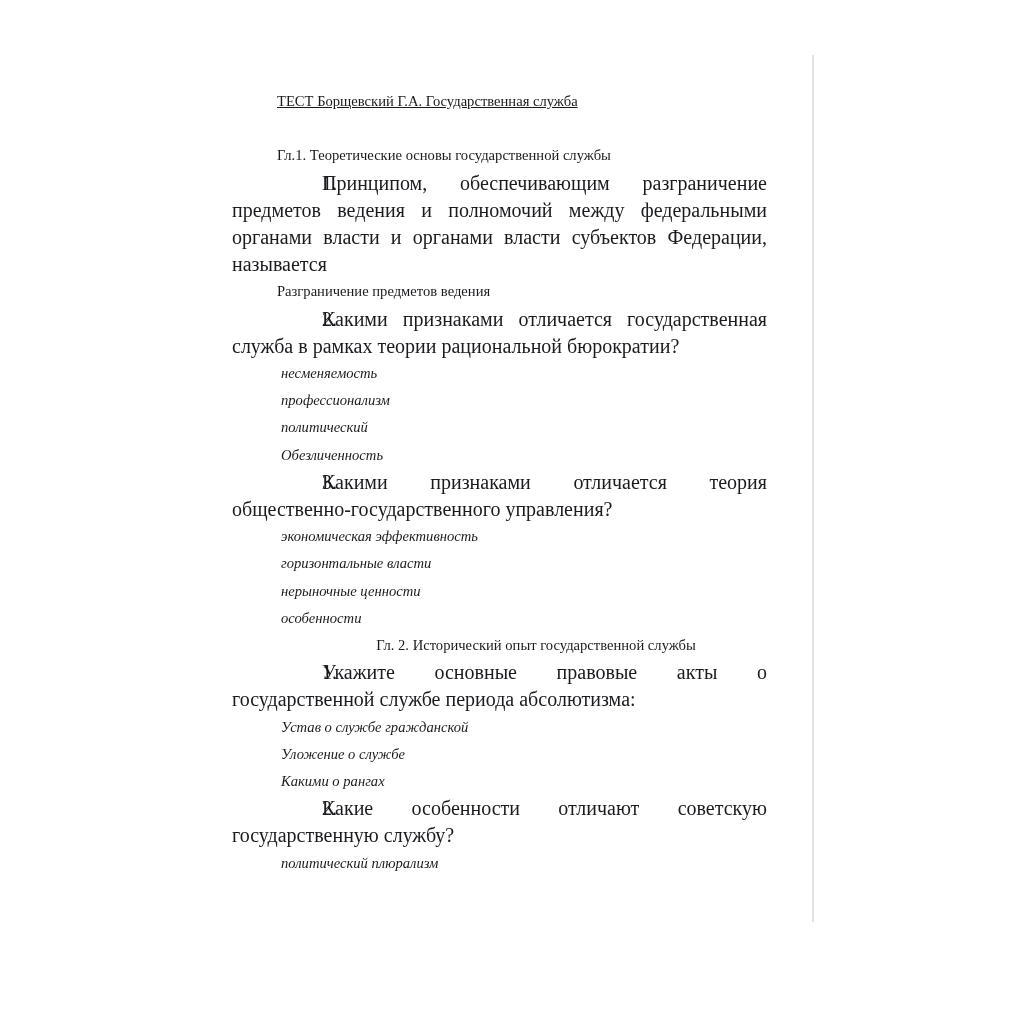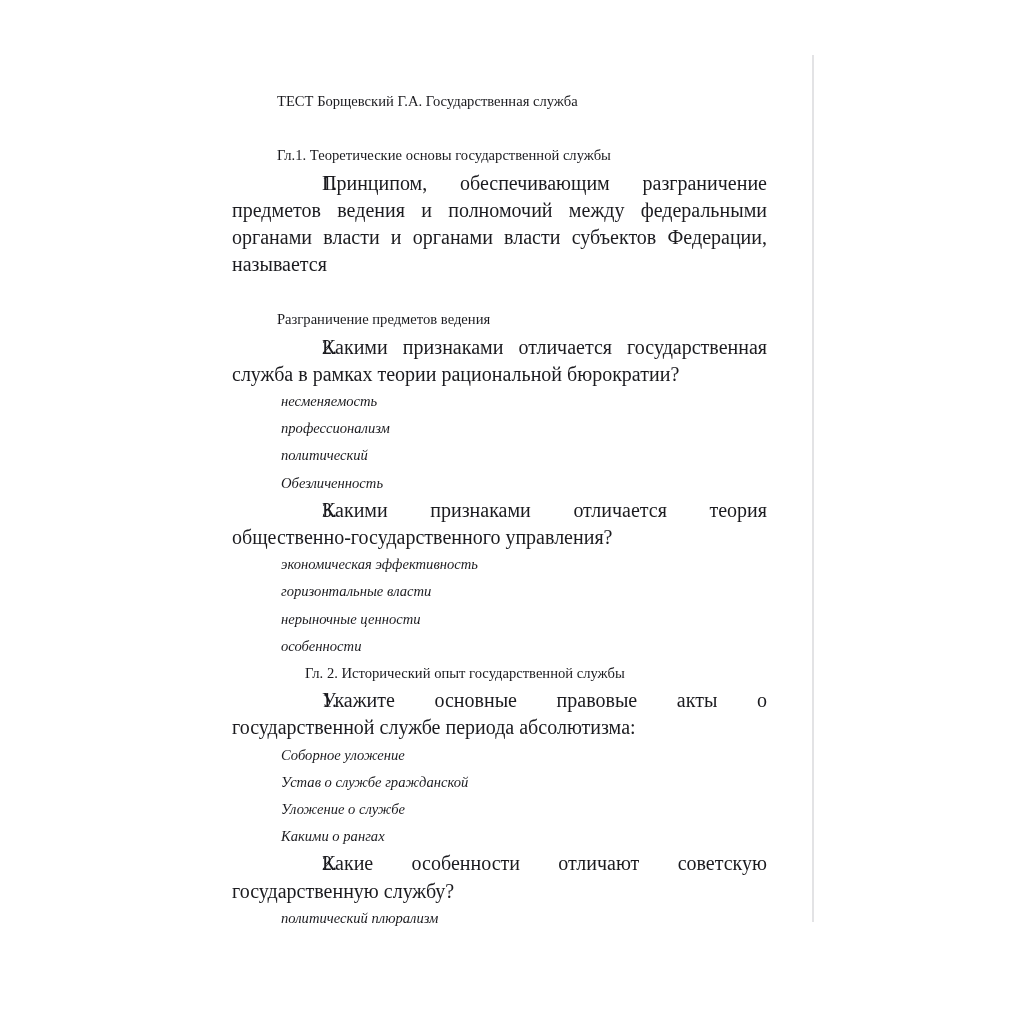--- a/index.html
+++ b/index.html
@@ -56,25 +56,25 @@
     text-justify: inter-word;
     text-indent: 45px;
   }
 
   
   .q-num {
     display: inline-block;
     width: 45px;
   }
 
-  .indent-title    { text-indent: 45px; }
+  .indent-title    { text-indent: 45px; text-decoration: underline; }
   .indent-heading  { text-indent: 45px; }
-  .indent-heading2 { text-indent: 73px; }
+  .indent-heading2 { text-indent: 73px; text-align: center; }
   .indent-option   { text-indent: 49px; font-style: italic; }
-  .indent-answer   { text-indent: 45px; margin-top: 28px; }
+  .indent-answer   { text-indent: 45px; }
 
   .spacer-blank { height: 27.2px; }
 </style>
 </head>
 <body>
 
 <div id="page">
 
   <div id="page-edge-rule"></div>
 
@@ -101,21 +101,20 @@
 
     <p class="line indent-option">экономическая эффективность</p>
     <p class="line indent-option">горизонтальные власти</p>
     <p class="line indent-option">нерыночные ценности</p>
     <p class="line indent-option">особенности</p>
 
     <p class="line indent-heading2">Гл. 2. Исторический опыт государственной службы</p>
 
     <p class="para"><span class="q-num">1.</span><span>Укажите основные правовые акты о государственной службе периода абсолютизма:</span></p>
 
-    <p class="line indent-option">Соборное уложение</p>
     <p class="line indent-option">Устав о службе гражданской</p>
     <p class="line indent-option">Уложение о службе</p>
     <p class="line indent-option">Какими о рангах</p>
 
     <p class="para"><span class="q-num">2.</span><span>Какие особенности отличают советскую государственную службу?</span></p>
 
     <p class="line indent-option">политический плюрализм</p>
 
   </div>
 </div>

